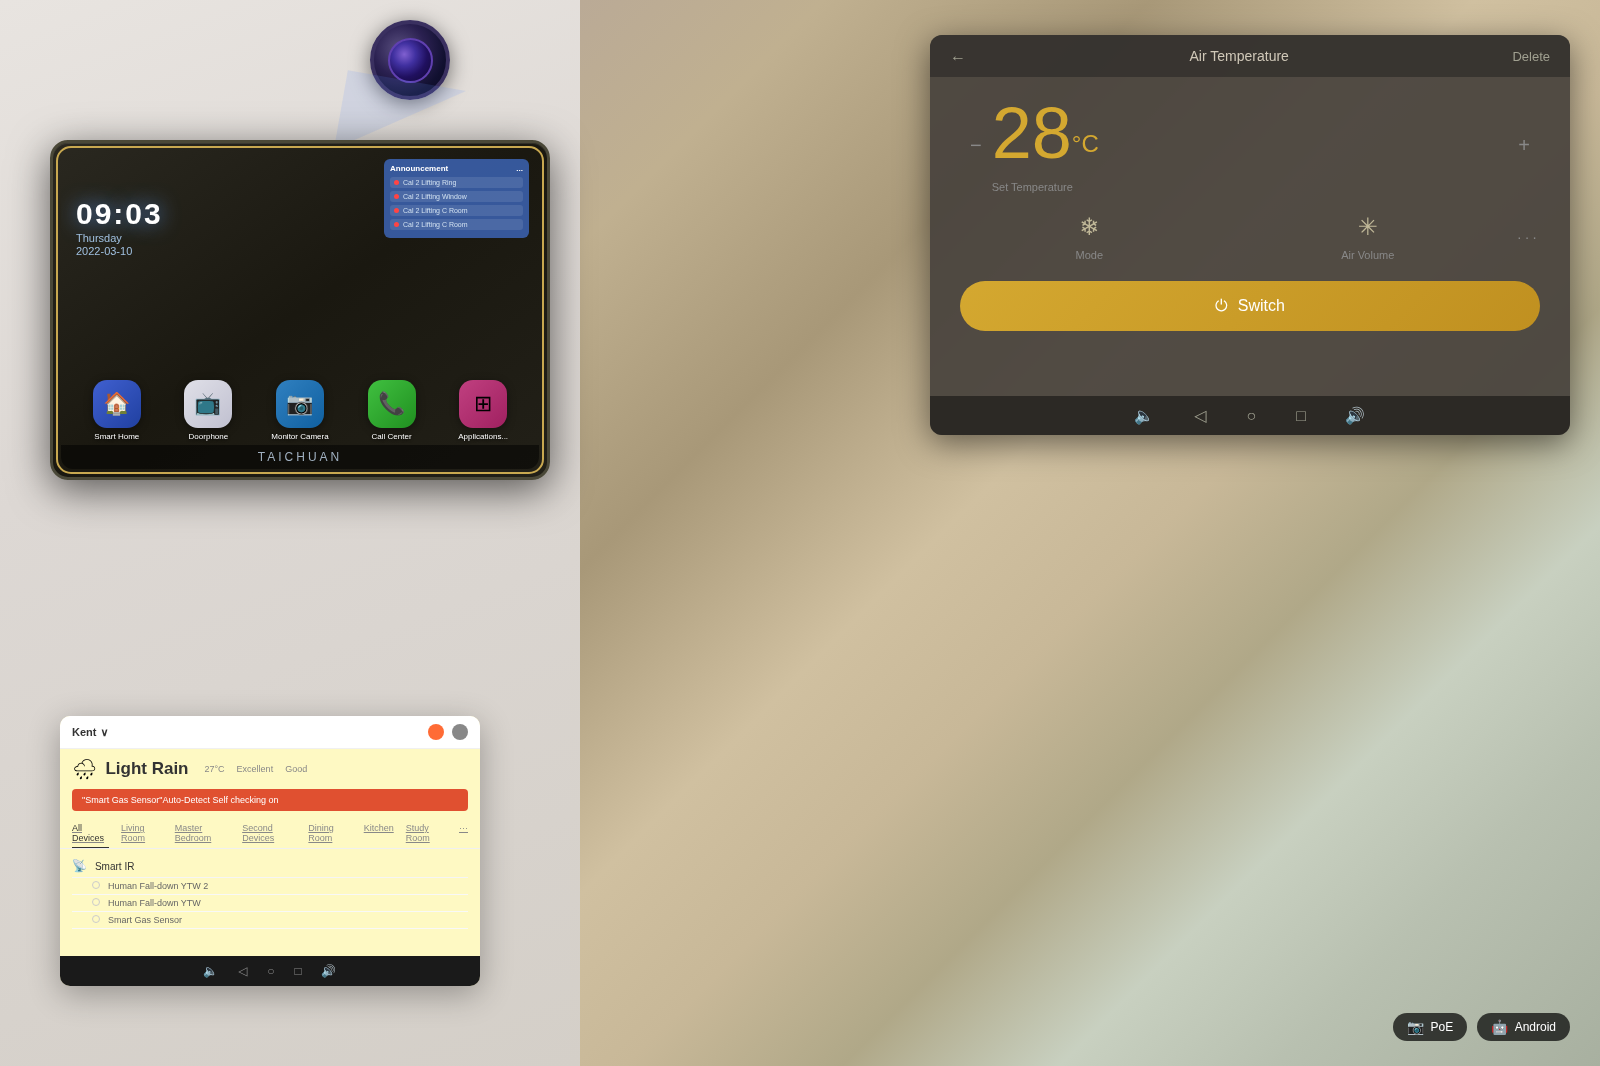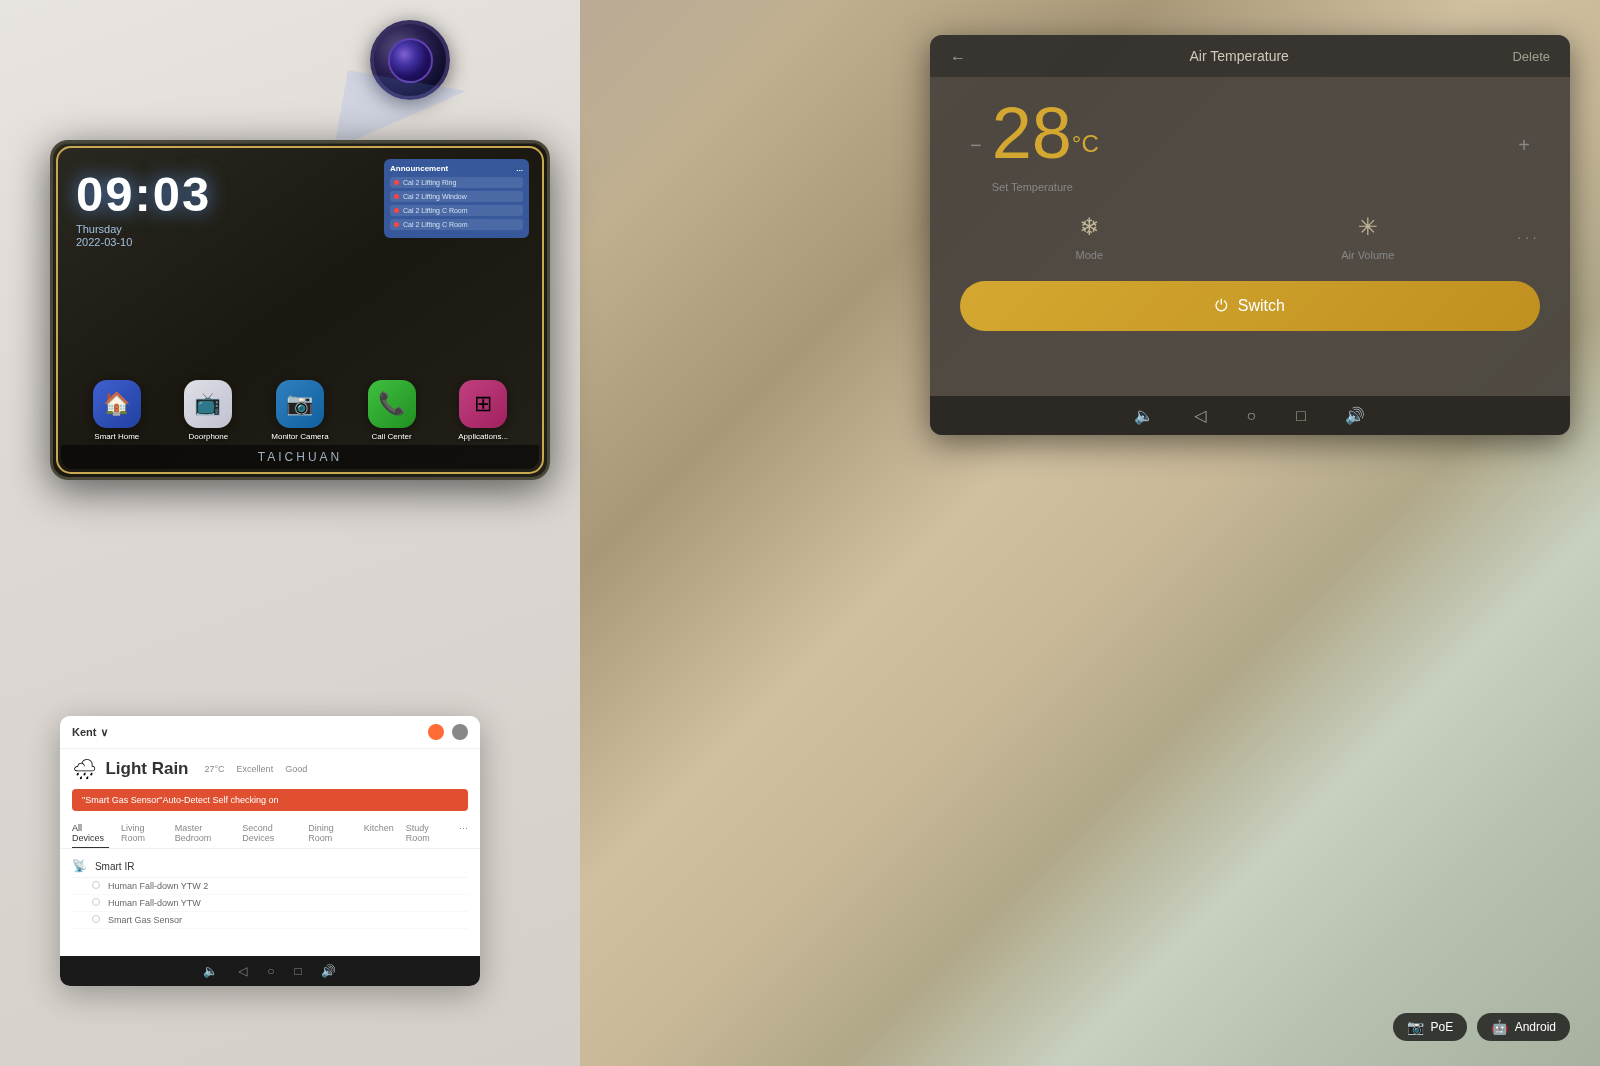--- a/index.html
+++ b/index.html
@@ -97,24 +97,25 @@
     }
 
     
     .tablet-time {
       position: absolute;
       left: 15px;
       top: 15px;
       color: white;
     }
     .tablet-time .time {
-      font-size: 49px;
+      font-size: 30px;
       font-weight: bold;
       letter-spacing: 2px;
       text-shadow: 0 0 20px rgba(100,160,255,0.8);
+      margin-top: 31px;
     }
     .tablet-time .date {
       font-size: 11px;
       color: #a0c0e0;
       margin-top: 1px;
     }
 
     
     .tablet-announce {
       position: absolute;
@@ -351,21 +352,21 @@
       cursor: pointer;
     }
 
     
     .app-panel {
       position: absolute;
       bottom: 80px;
       left: 60px;
       width: 420px;
       height: 270px;
-      background: #ffffff;
+      background: #fef9c3;
       border-radius: 10px;
       z-index: 15;
       overflow: hidden;
       box-shadow: 0 8px 32px rgba(0,0,0,0.3);
     }
     .app-header {
       background: white;
       padding: 8px 12px;
       display: flex;
       align-items: center;
@@ -428,20 +429,21 @@
       color: white;
     }
 
     .app-tabs {
       display: flex;
       gap: 12px;
       padding: 0 12px;
       border-bottom: 1px solid #f0f0f0;
       font-size: 9px;
       color: #888;
+      text-decoration: underline;
     }
     .app-tab {
       padding: 4px 0;
       cursor: pointer;
       border-bottom: 1.5px solid transparent;
     }
     .app-tab.active {
       color: #333;
       border-bottom-color: #333;
     }

